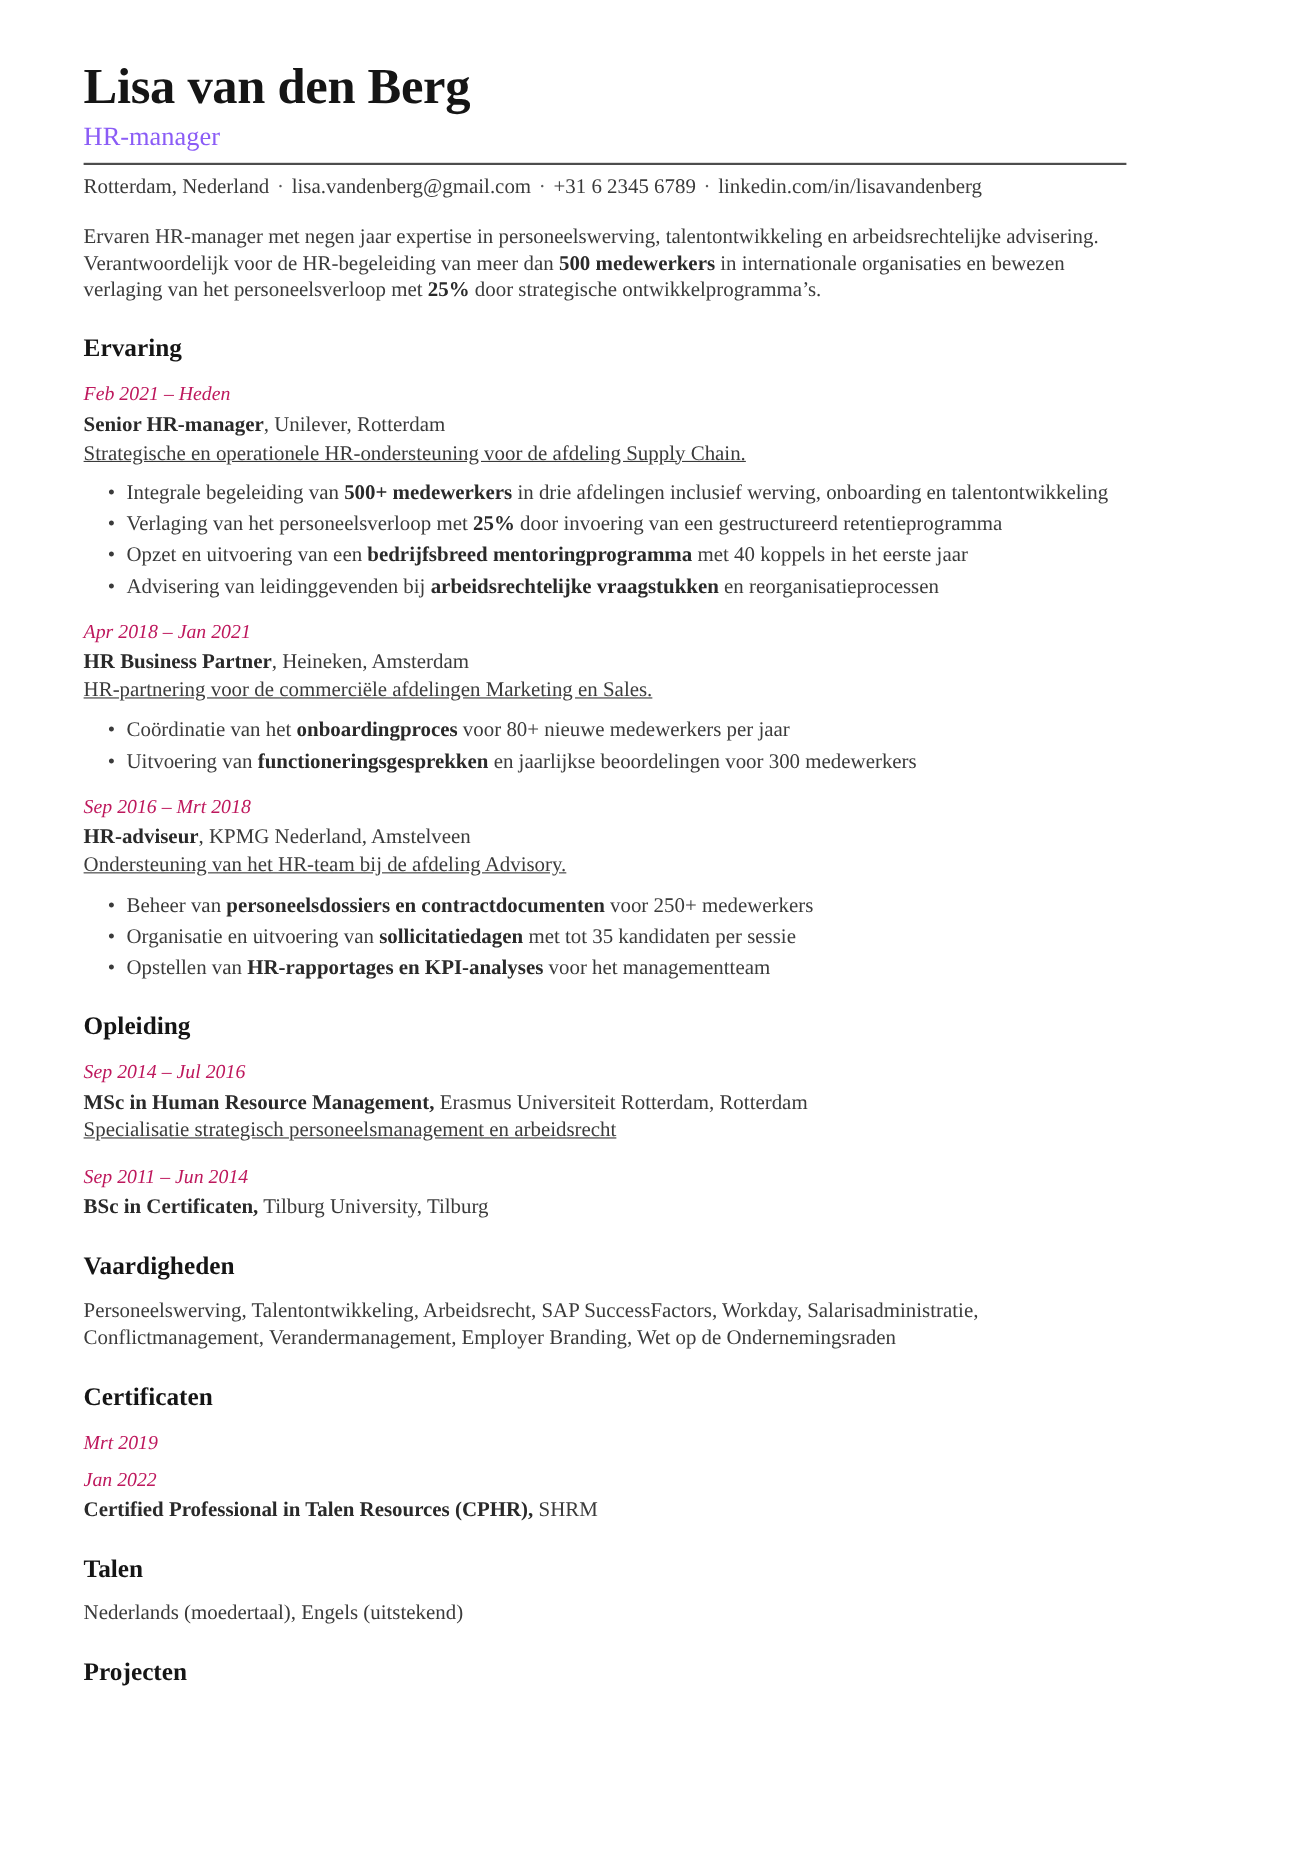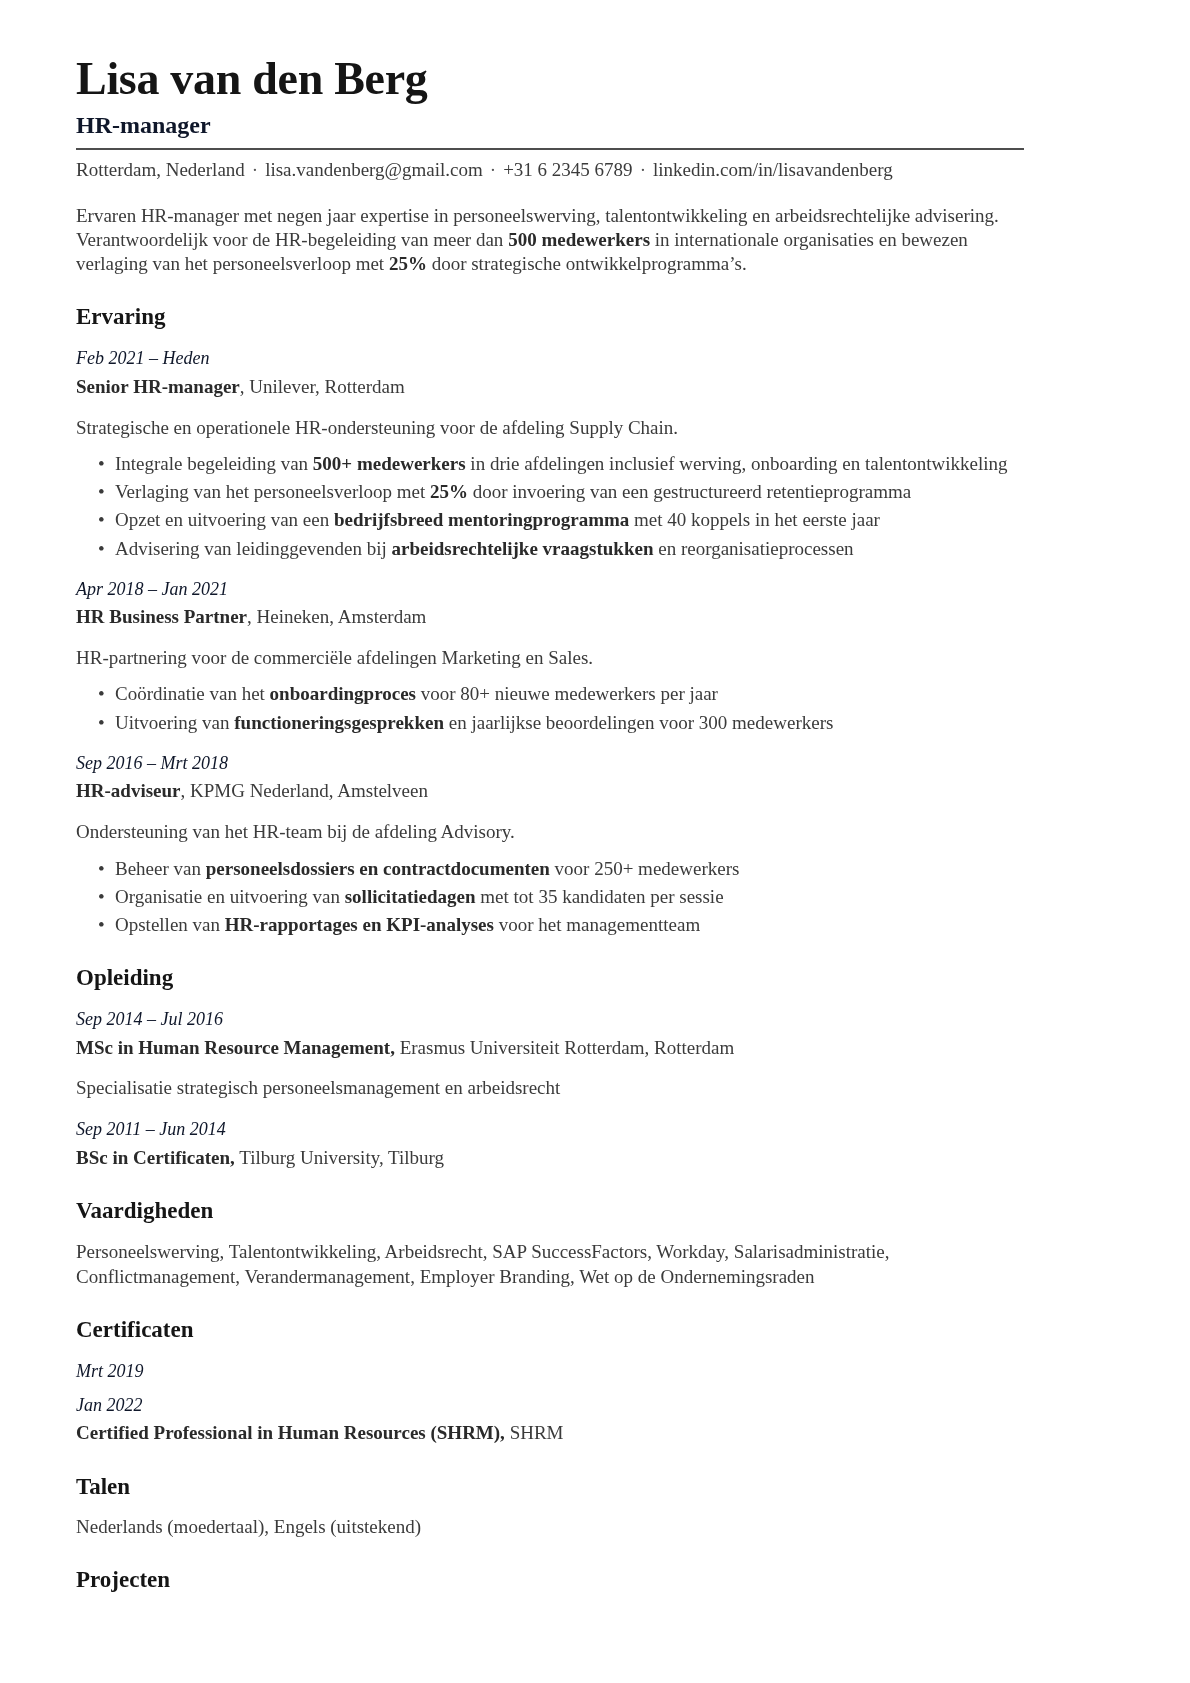--- a/index.html
+++ b/index.html
@@ -19,22 +19,22 @@
     font-size: 46px;
     line-height: 1.08;
     font-weight: 700;
     color: #151515;
     letter-spacing: -0.3px;
   }
   .headline {
     margin: 7px 0 0 0;
     font-size: 24px;
     line-height: 1.2;
-    font-weight: 700;
-    color: #0f172a;
+    font-weight: 400;
+    color: #8b5cf6;
   }
   .rule {
     border: none;
     border-top: 2px solid #4d4d4d;
     margin: 9px 0 0 0;
   }
   .contact {
     margin-top: 8px;
     font-size: 19px;
     line-height: 1.27;
@@ -57,31 +57,32 @@
     font-weight: 700;
     color: #151515;
   }
 
   .entry { margin-top: 17px; }
   .entry.compact { margin-top: 11px; }
   .entry-date {
     font-style: italic;
     font-size: 18px;
     line-height: 1.25;
-    color: #0f172a;
+    color: #be185d;
   }
   .entry-title {
     margin-top: 5px;
     font-size: 19px;
     line-height: 1.3;
   }
   .entry-desc {
-    margin-top: 16px;
+    margin-top: 1px;
     font-size: 19px;
     line-height: 1.3;
+    text-decoration: underline;
   }
 
   ul.bullets {
     list-style: none;
     margin: 11px 0 0 0;
     padding: 0 0 0 39px;
   }
   ul.bullets li {
     position: relative;
     font-size: 19px;
@@ -174,21 +175,21 @@
 
   <section>
     <h2 class="section-heading">Certificaten</h2>
 
     <div class="entry">
       <div class="entry-date">Mrt 2019</div>
     </div>
 
     <div class="entry compact">
       <div class="entry-date">Jan 2022</div>
-      <div class="entry-title"><b>Certified Professional in Human Resources (SHRM),</b> SHRM</div>
+      <div class="entry-title"><b>Certified Professional in Talen Resources (CPHR),</b> SHRM</div>
     </div>
   </section>
 
   <section>
     <h2 class="section-heading">Talen</h2>
     <p class="section-text">Nederlands (moedertaal), Engels (uitstekend)</p>
   </section>
 
   <section>
     <h2 class="section-heading">Projecten</h2>

